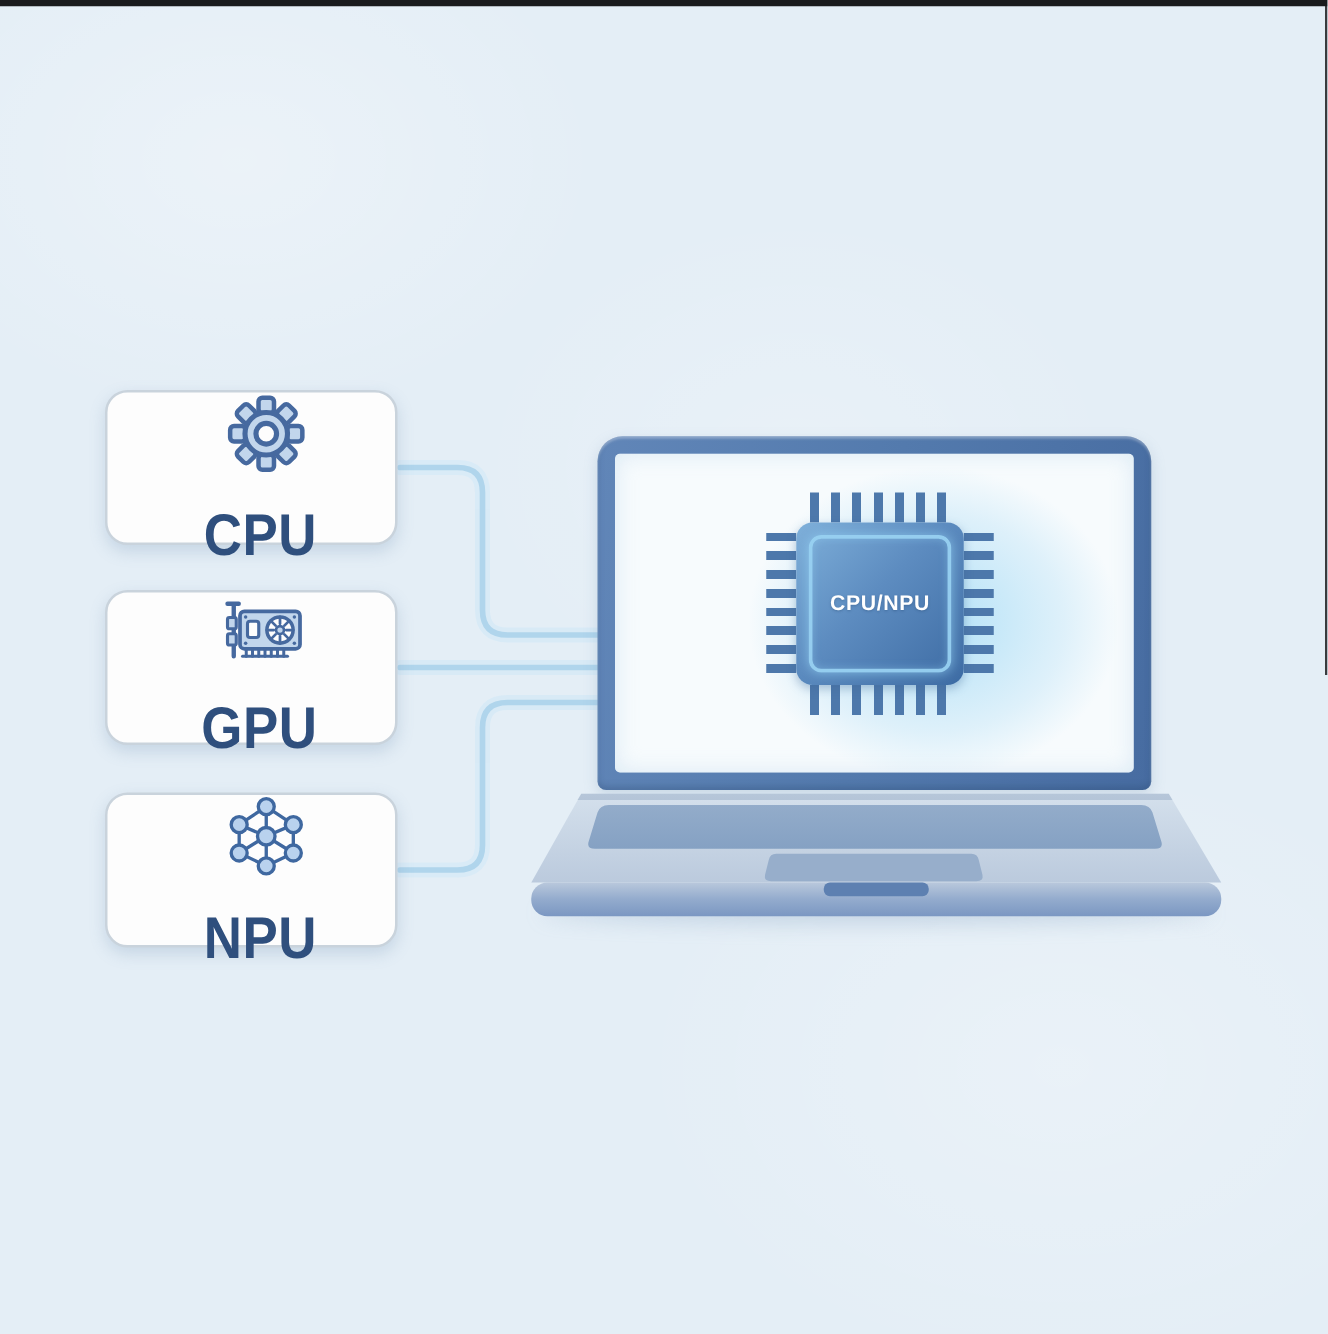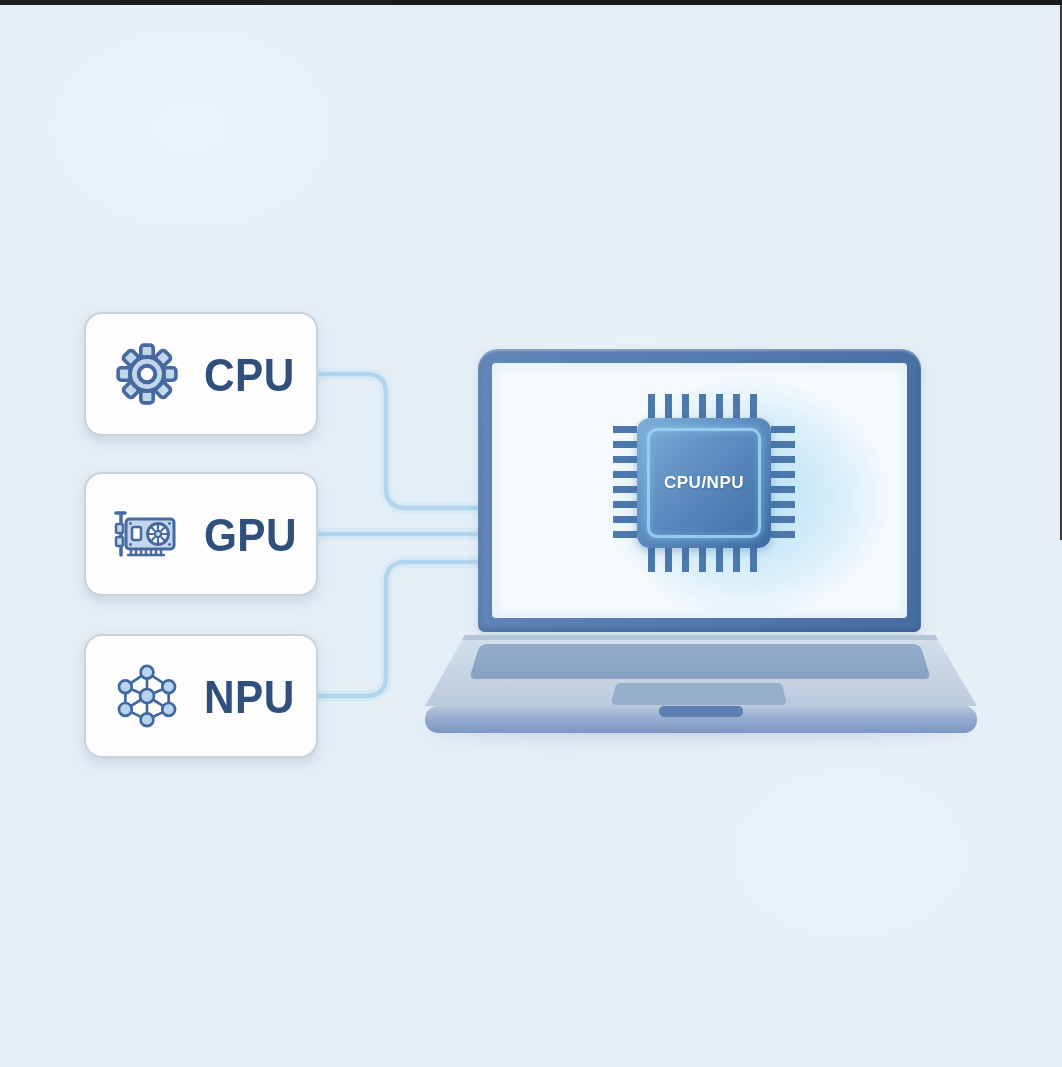--- a/index.html
+++ b/index.html
@@ -23,20 +23,21 @@
 
   
   .node-box{
     position:absolute;left:84px;width:234px;height:124px;box-sizing:border-box;
     background:var(--box-fill,#fdfdfd);
     border:2px solid var(--box-border,#c9d3dc);
     border-radius:18px;
     box-shadow:0 5px 12px rgba(110,145,180,.25);
     display:flex;align-items:center;gap:20px;padding-left:24px;
     z-index:3;
+    flex-direction:column;
   }
   .node-box.cpu{top:312px;}
   .node-box.gpu{top:472px;}
   .node-box.npu{top:634px;}
   .icon-slot{width:74px;display:flex;justify-content:center;align-items:center;flex:0 0 auto;}
   .node-label{
     font-size:47px;font-weight:bold;color:var(--label-text,#2f4f7d);
     letter-spacing:.5px;transform:scaleX(.9);transform-origin:left center;white-space:nowrap;
   }
 

